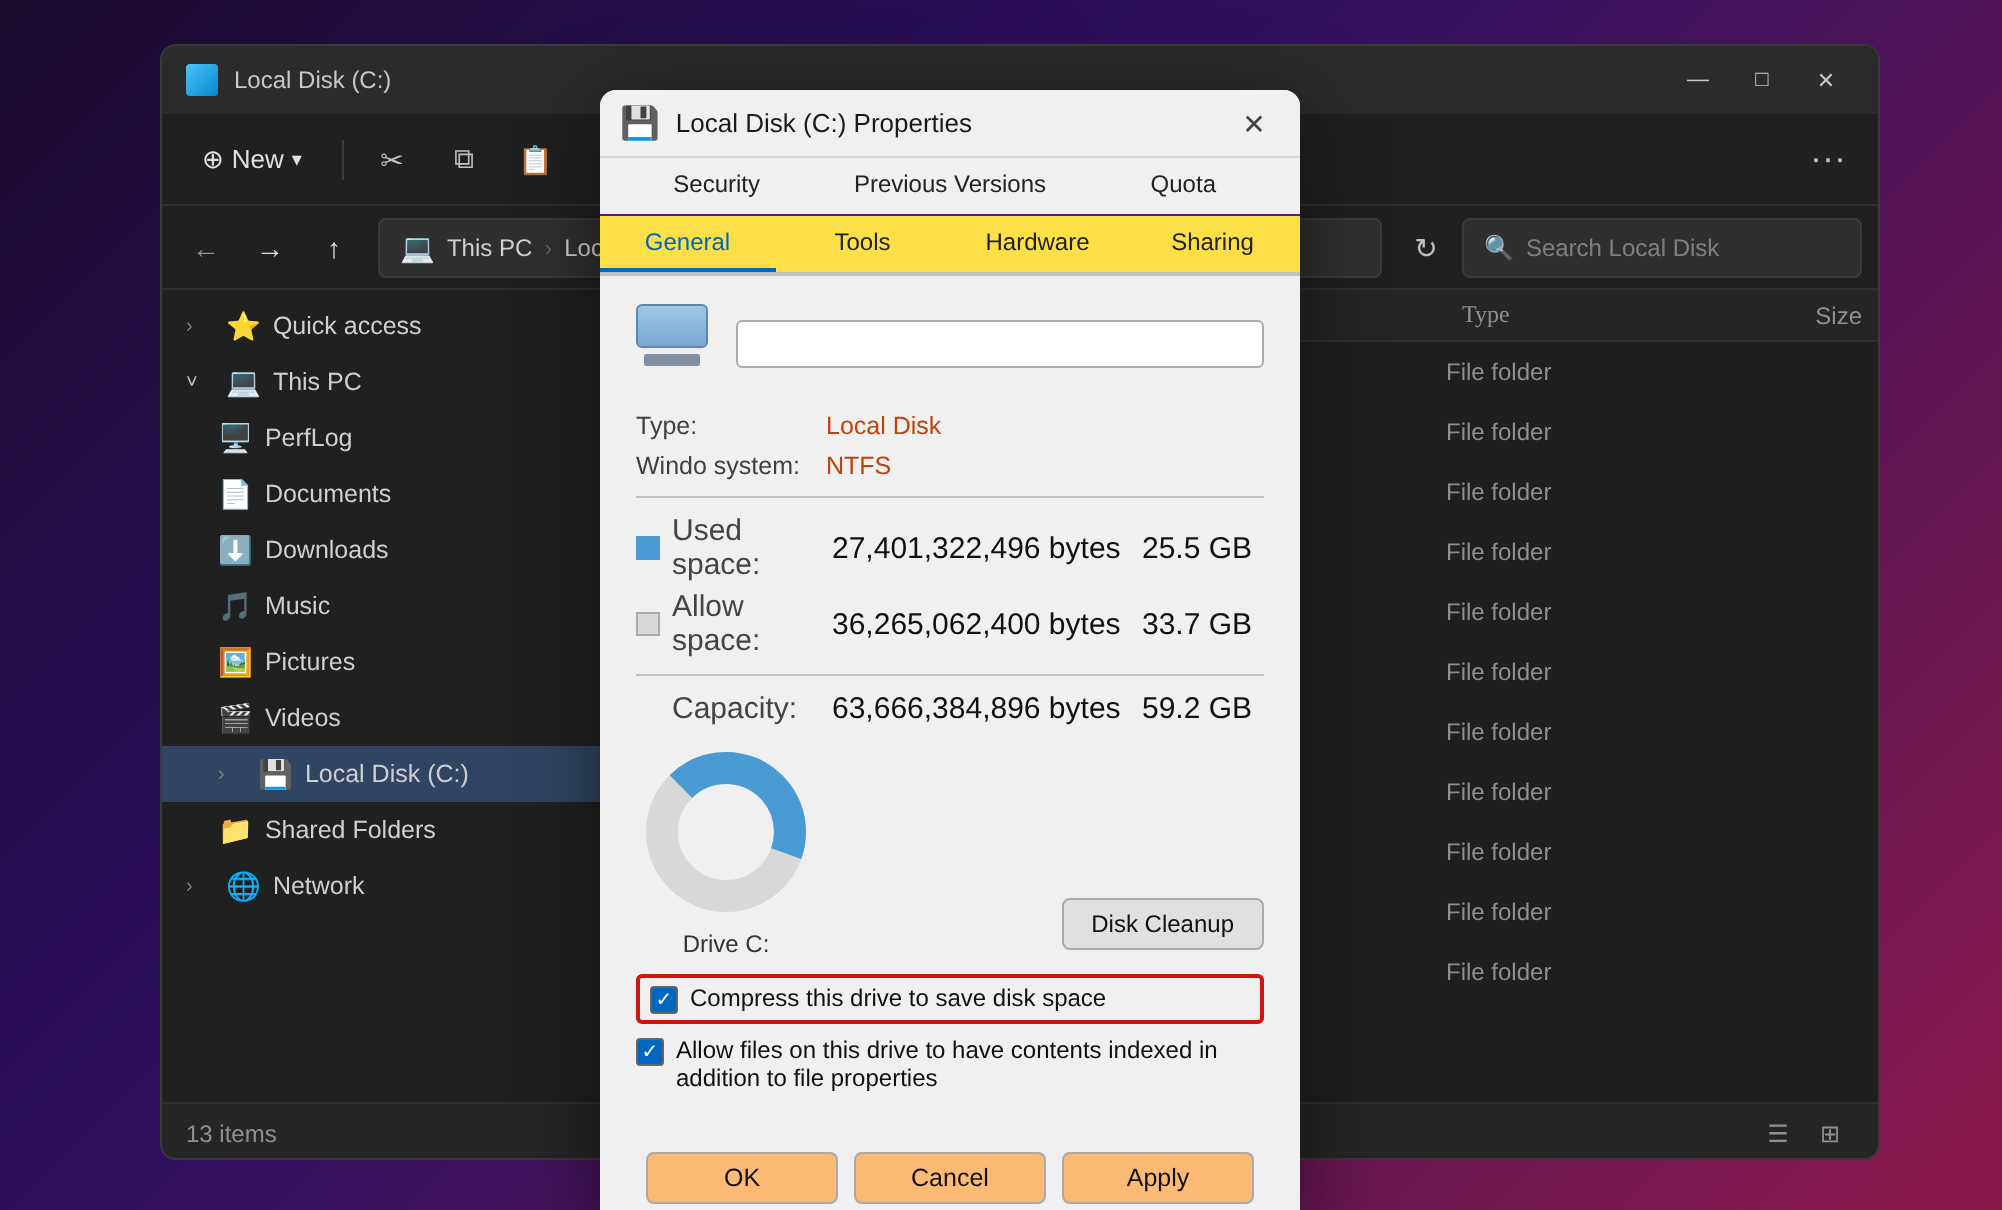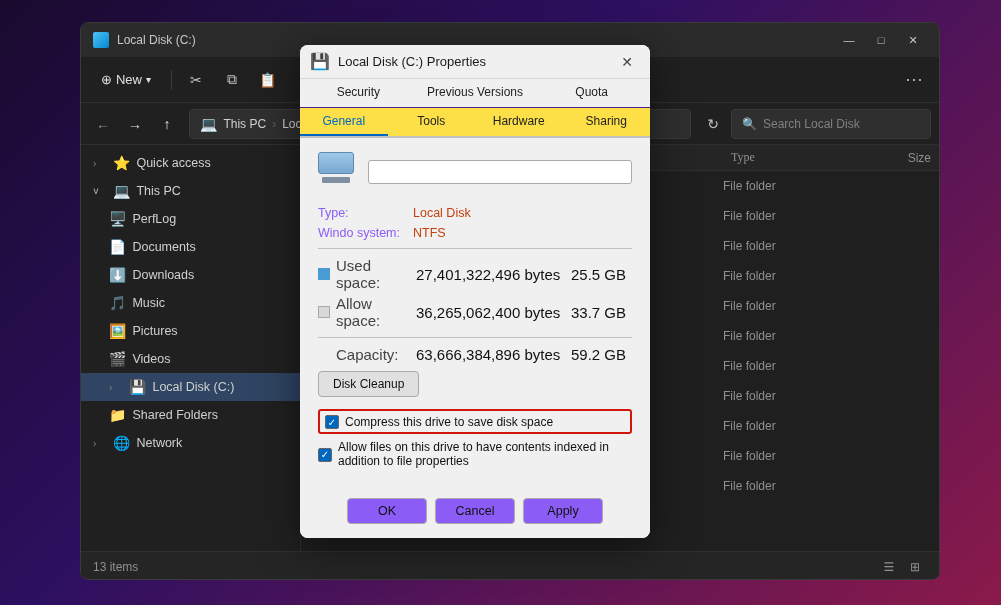--- a/index.html
+++ b/index.html
@@ -430,21 +430,21 @@
       padding: 0 6px;
     }
 
     .prop-row {
       display: flex;
       margin-bottom: 6px;
       font-size: 12.5px;
     }
 
     .prop-label {
-      color: #8b5cf6;
+      color: #404040;
       width: 95px;
       flex-shrink: 0;
     }
 
     .prop-value { color: #c2410c; }
 
     .space-row {
       display: flex;
       align-items: center;
       margin-bottom: 4px;
@@ -501,21 +501,21 @@
       margin-bottom: 4px;
     }
 
     
     .checkbox-area {
       margin-top: 6px;
     }
 
     .checkbox-row {
       display: flex;
-      align-items: center;
+      align-items: flex-start;
       gap: 6px;
       font-size: 12px;
       color: #111;
       margin-bottom: 6px;
     }
 
     .checkbox-row.highlighted {
       border: 2px solid #d0160c;
       border-radius: 3px;
       padding: 3px 5px;
@@ -542,25 +542,25 @@
     
     .modal-buttons {
       display: flex;
       justify-content: center;
       gap: 8px;
       padding: 10px 18px 14px;
       background: #f0f0f0;
     }
 
     .modal-btn {
-      width: 80px;
+      width: 96px;
       height: 26px;
       border: 1px solid #aaa;
       border-radius: 4px;
-      background: #8b5cf6;
+      background: #fdba74;
       font-size: 12.5px;
       color: #111;
       cursor: pointer;
     }
   </style>
 </head>
 <body>
 
 <div class="explorer-window">
 
@@ -814,20 +814,31 @@
 
     <div class="divider"></div>
 
     <div class="space-row">
       <span class="space-label" style="margin-left:18px;">Capacity:</span>
       <span class="space-bytes">63,666,384,896 bytes</span>
       <span class="space-gb">59.2 GB</span>
     </div>
 
     <div class="donut-area">
+      <div>
+        <div class="donut-container">
+          <svg width="90" height="90" viewBox="0 0 90 90">
+
+            <circle cx="45" cy="45" r="32" fill="none" stroke="#d8d8d8" stroke-width="16"></circle>
+
+            <circle cx="45" cy="45" r="32" fill="none" stroke="#4a9ad4" stroke-width="16" stroke-dasharray="86.35 114.57" stroke-dashoffset="25.13" transform="rotate(-90 45 45)"></circle>
+          </svg>
+        </div>
+        <div class="donut-label">Drive C:</div>
+      </div>
       <button class="disk-cleanup-btn">Disk Cleanup</button>
     </div>
 
     <div class="checkbox-area">
       <div class="checkbox-row highlighted">
         <div class="cb"></div>
         <span>Compress this drive to save disk space</span>
       </div>
       <div class="checkbox-row" style="margin-top:4px;">
         <div class="cb"></div>

